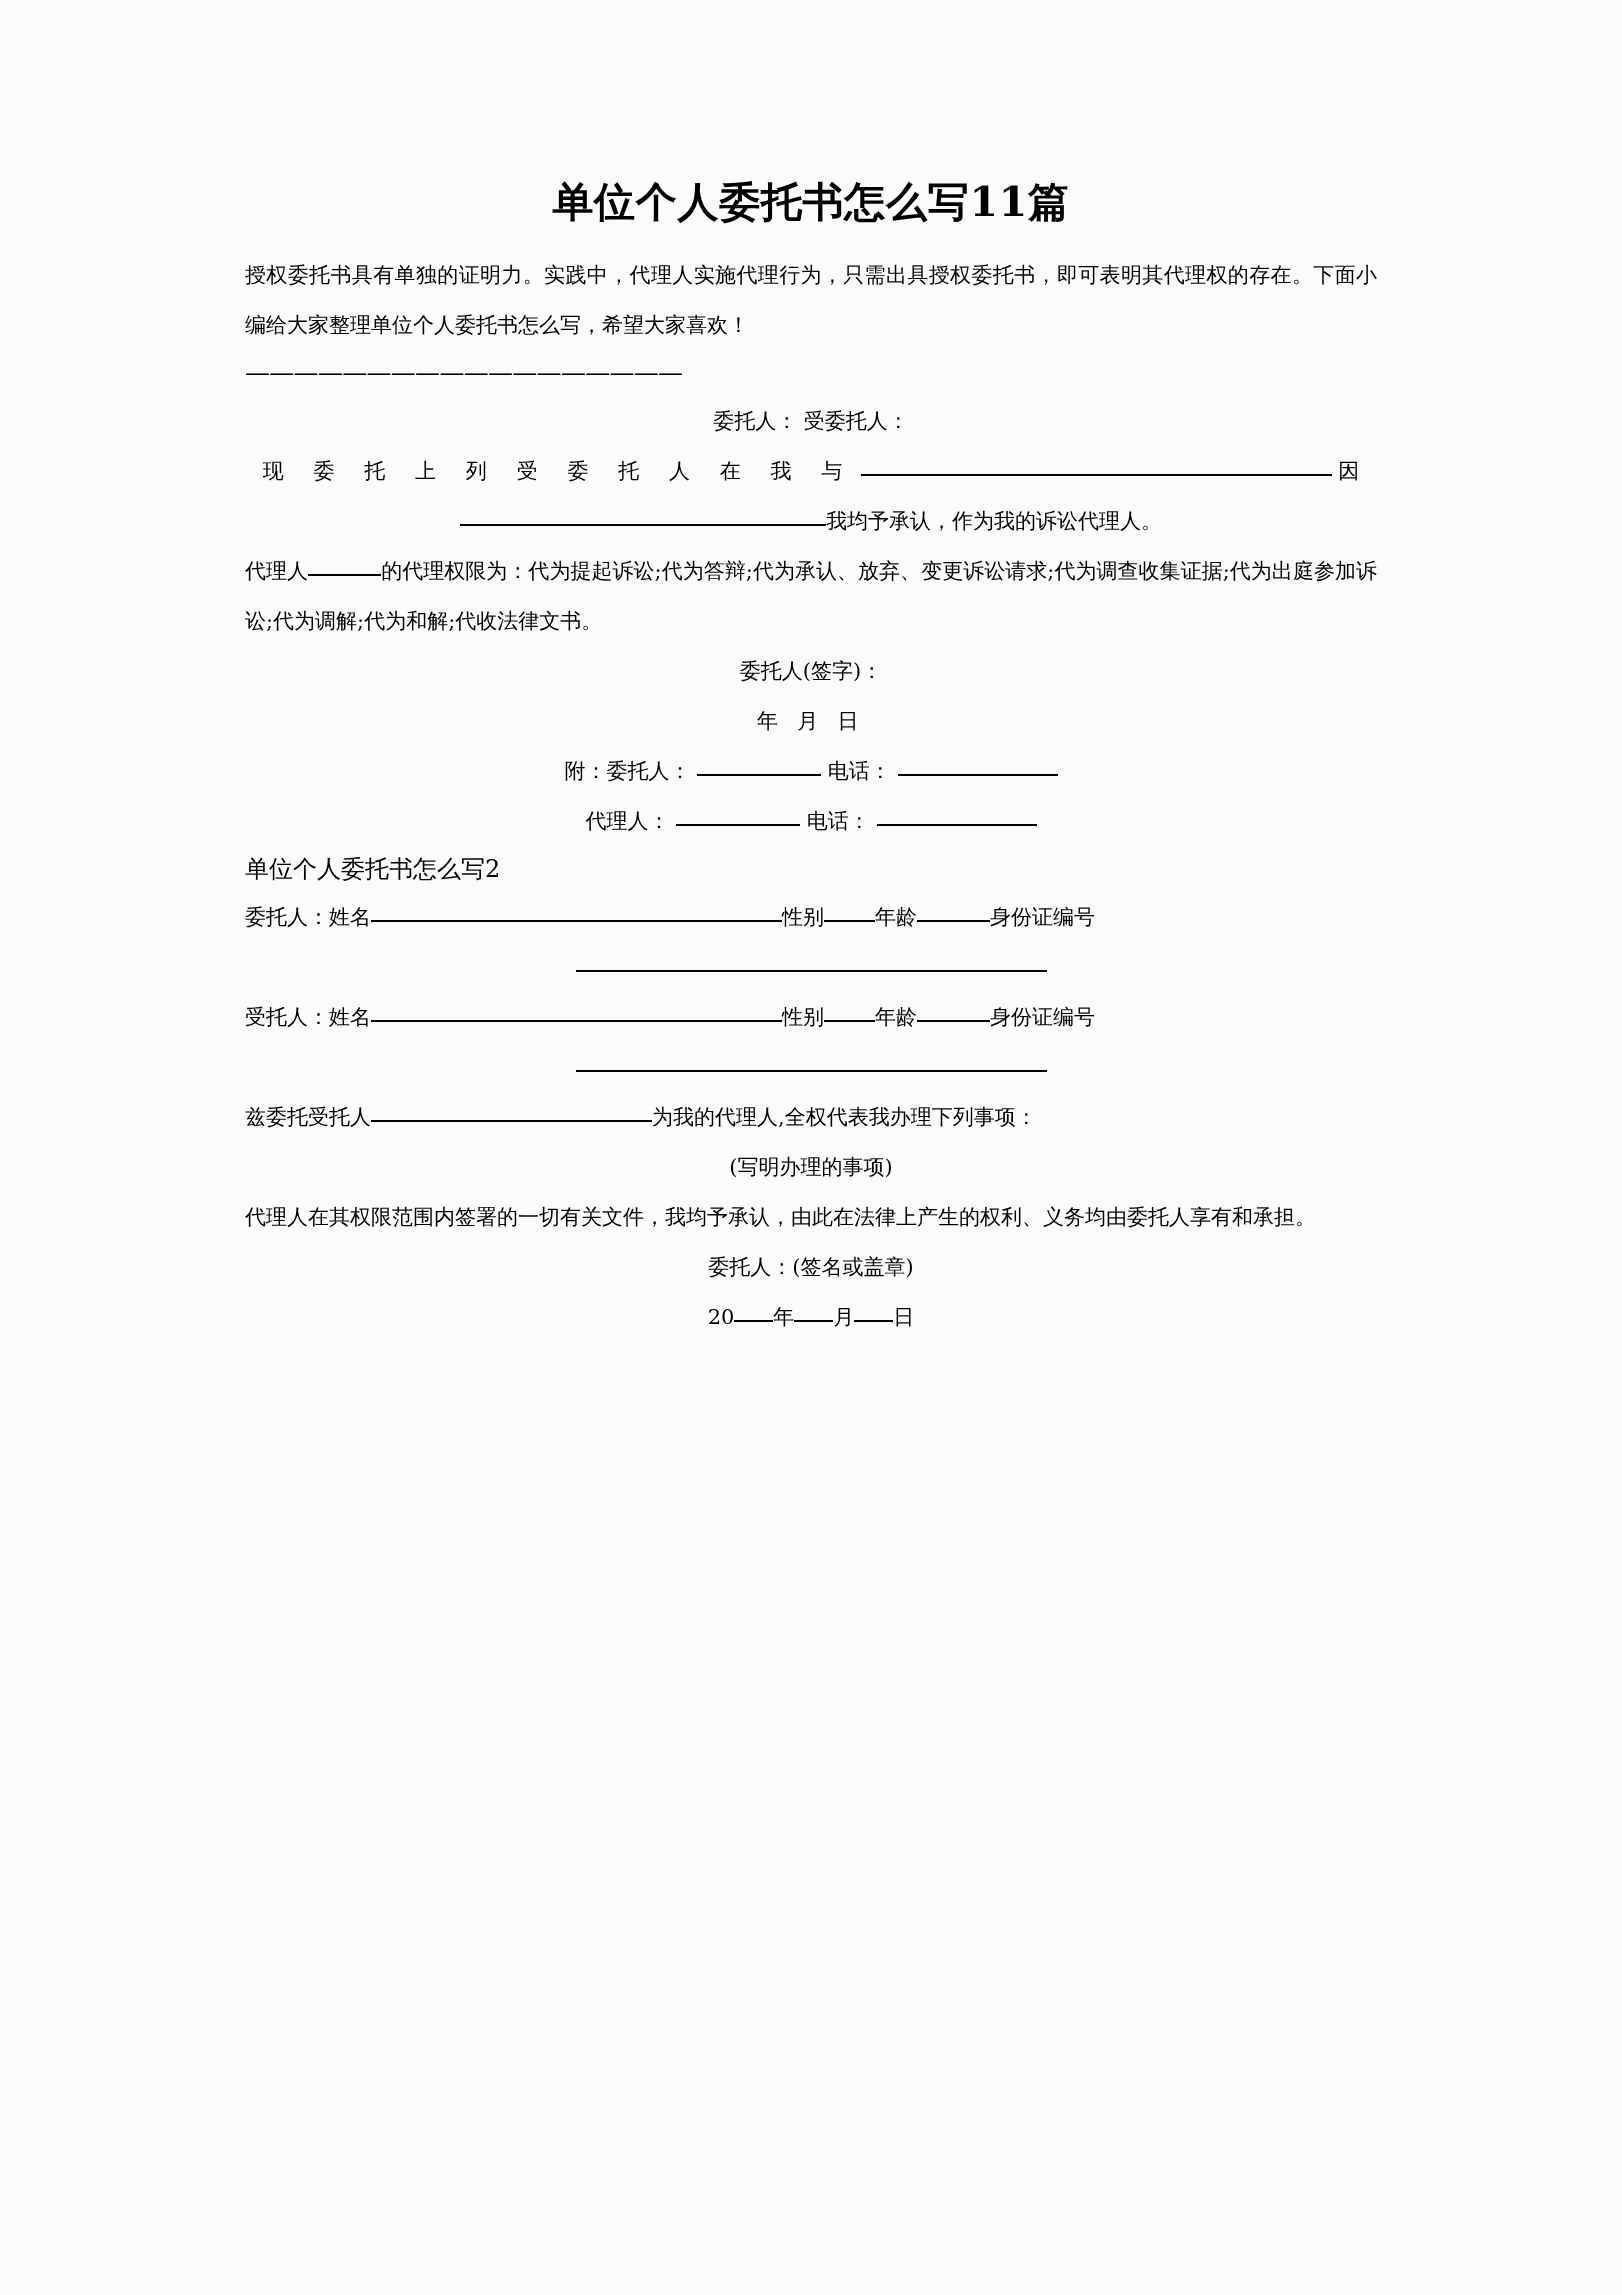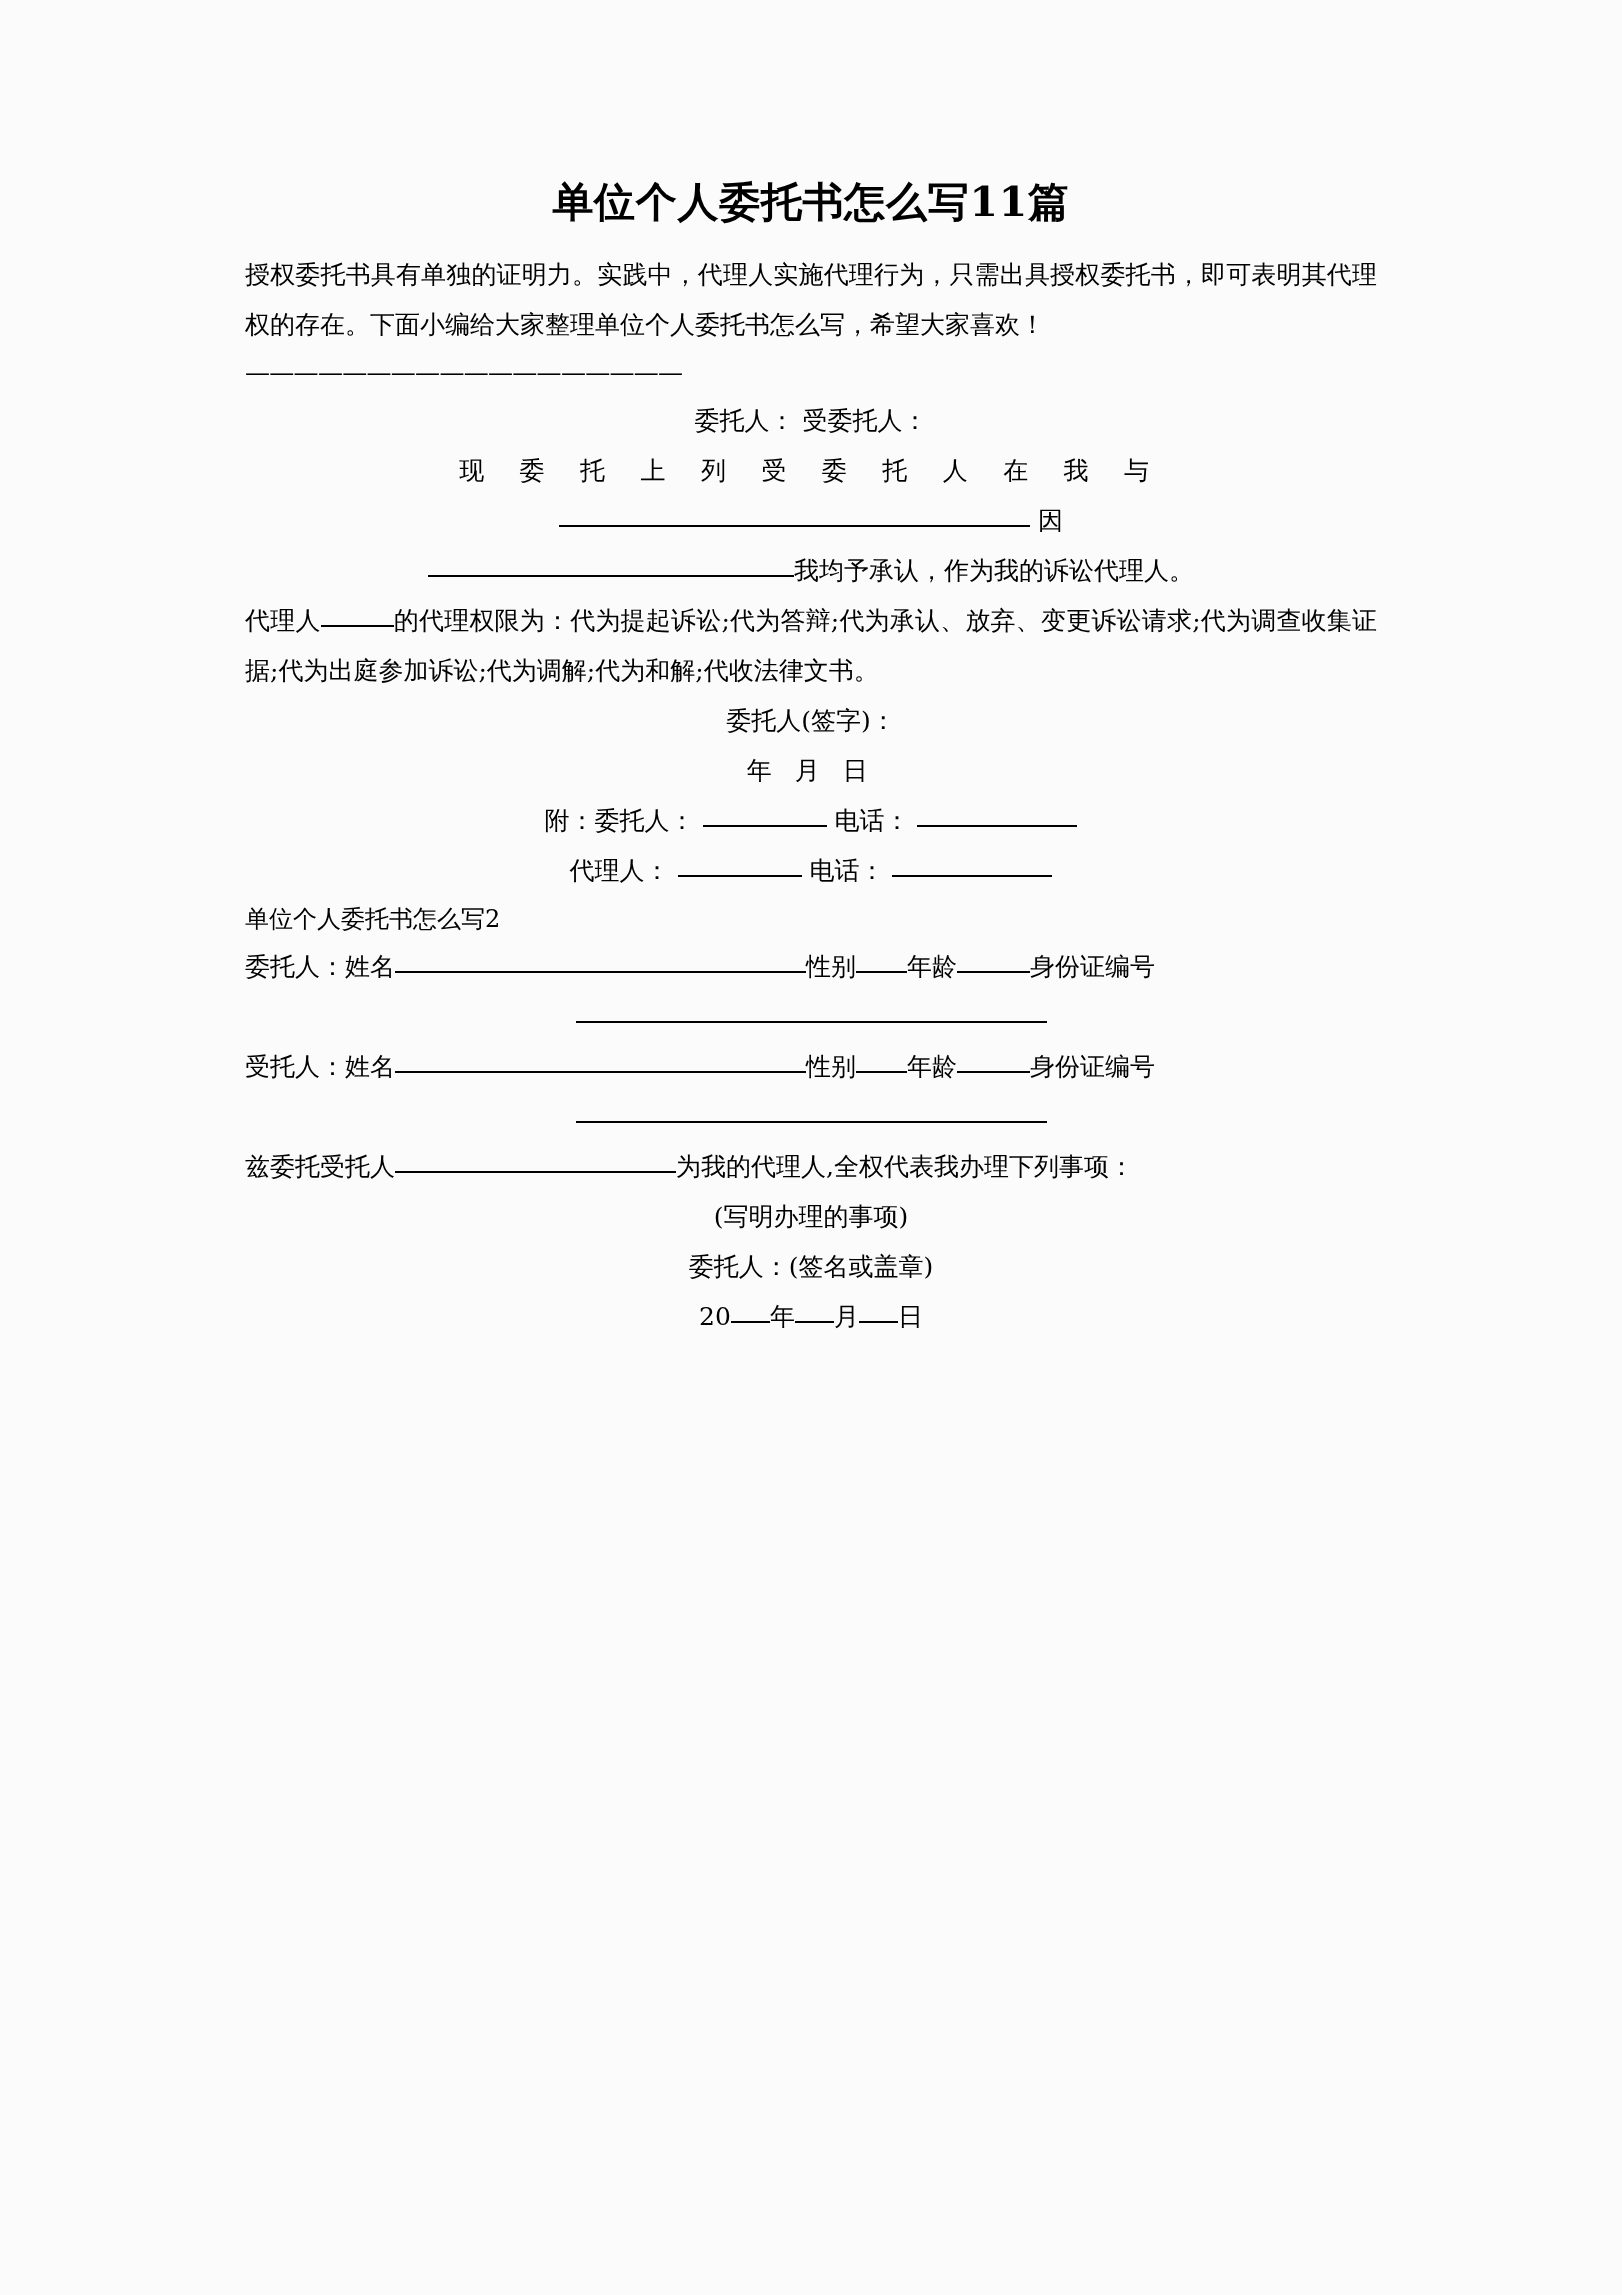--- a/index.html
+++ b/index.html
@@ -30,21 +30,21 @@
   .doc-title {
     font-size: 41px;
     font-weight: bold;
     line-height: 1.25;
     text-align: center;
     margin: 0 0 22px 0;
     letter-spacing: 0.7px;
     font-family: "DejaVu Serif", "Liberation Serif", serif;
   }
   p.para {
-    font-size: 25px;
+    font-size: 21px;
     line-height: 50px;
     margin: 0;
     text-align: justify;
     text-justify: inter-character;
     word-break: break-all;
   }
   p.para.nojust {
     text-align: center;
   }
   .section-head {
@@ -154,20 +154,21 @@
     </p>
 
     <p class="para">
       <span>兹委托受托人</span><span class="blank b-wide"></span><span>为我的代理人,全权代表我办理下列事项：</span>
     </p>
 
     <p class="para nojust">
       <span>(写明办理的事项)</span>
     </p>
 
+    <p class="para">代理人在其权限范围内签署的一切有关文件，我均予承认，由此在法律上产生的权利、义务均由委托人享有和承担。</p>
 
 
     <p class="para nojust">委托人：(签名或盖章)</p>
 
     <p class="para nojust ymd">
       <span>20</span><span class="blank b-xxs"></span><span>年</span><span class="blank b-xxs"></span><span>月</span><span class="blank b-xxs"></span><span>日</span>
     </p>
 
   </div>
 </div>

